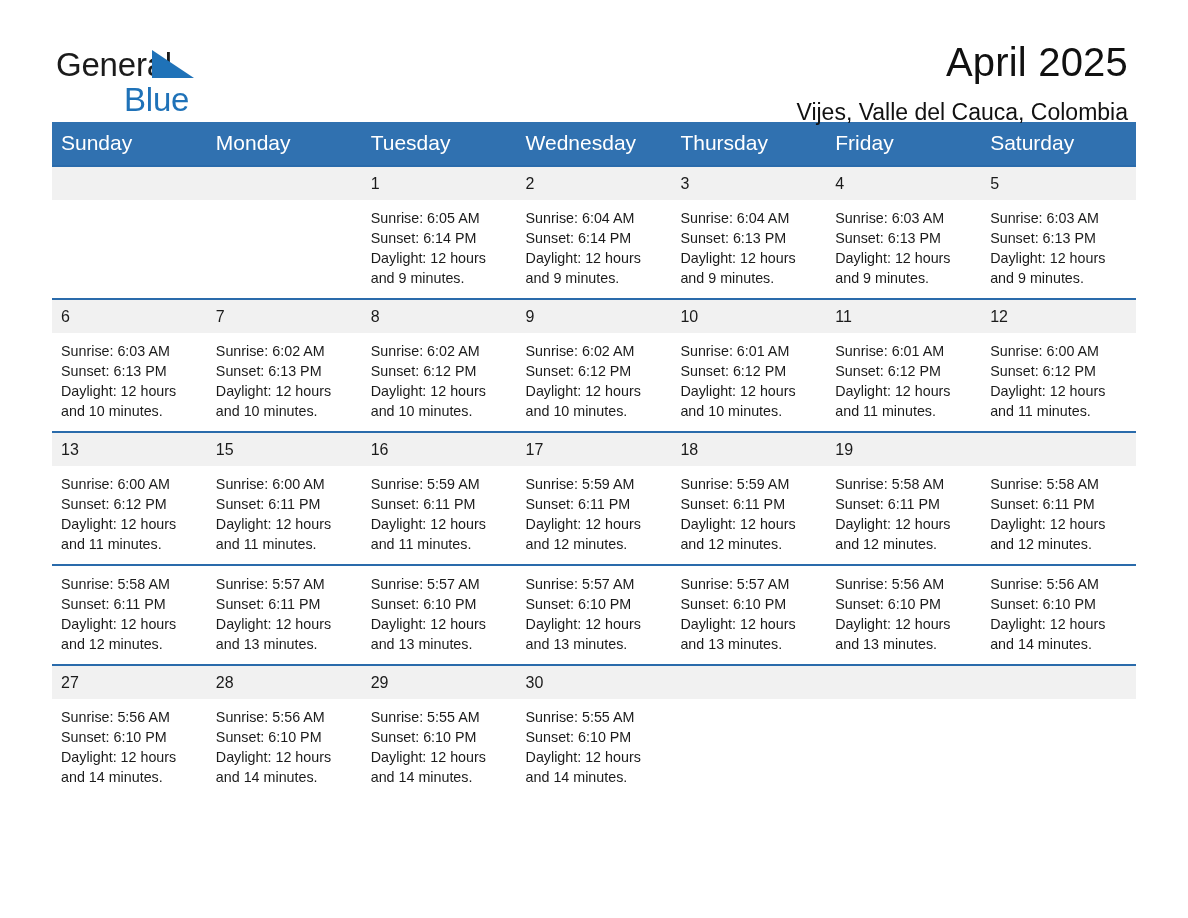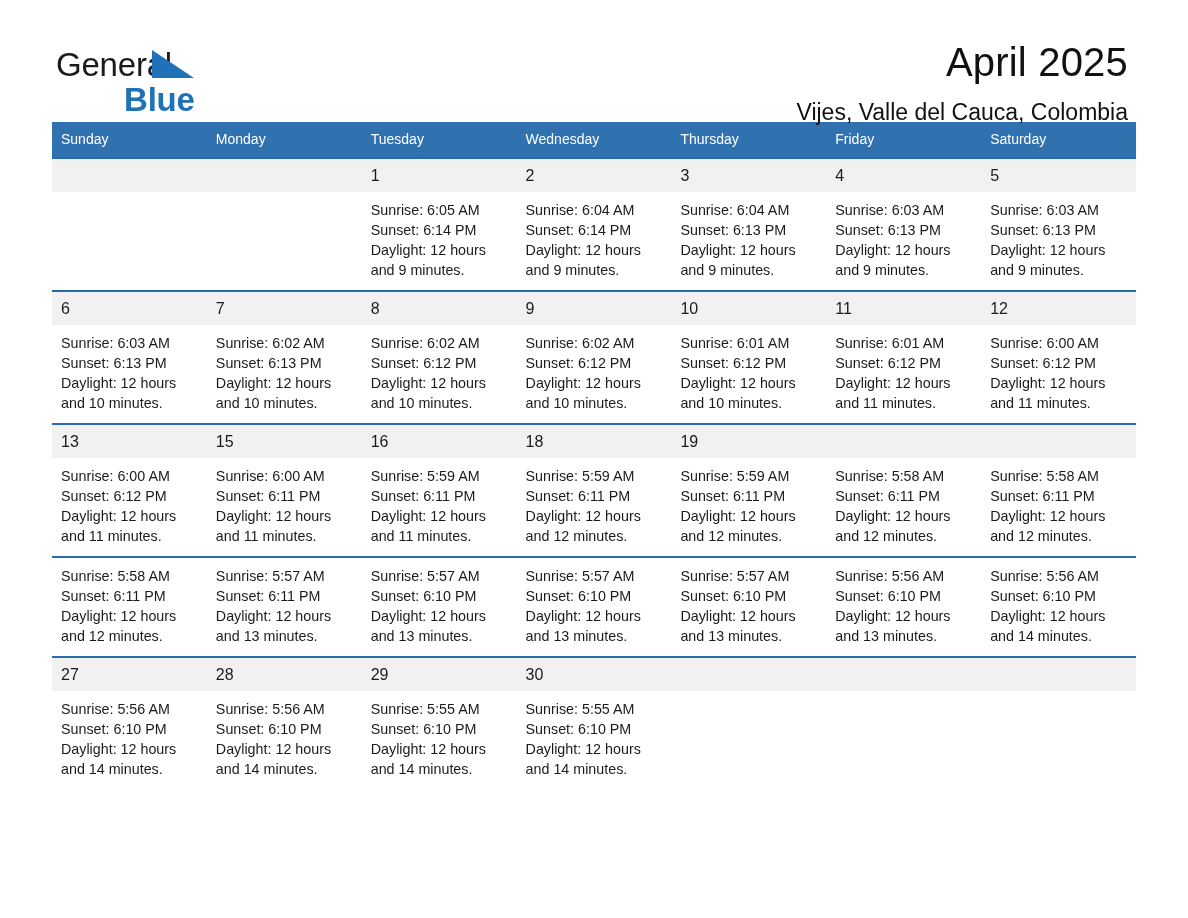--- a/index.html
+++ b/index.html
@@ -52,21 +52,21 @@
     height: 0;
     border-left: 42px solid #1f72b8;
     border-top: 28px solid transparent;
   }
   .brand-row2 {
     display: block;
     margin-top: 2px;
     margin-left: 68px;
     font-size: 33px;
     color: #1f72b8;
-    font-weight: 700;
+    font-weight: 400;
     letter-spacing: -0.2px;
   }
   .title-block {
     position: absolute;
     right: 8px;
     top: 40px;
     text-align: right;
   }
   .cal-title {
     font-size: 40px;
@@ -89,21 +89,21 @@
     margin-top: 12px;
     width: 1084px;
   }
   .weekday-header {
     display: grid;
     grid-template-columns: repeat(7, 1fr);
     background: #3071b0;
   }
   .weekday-cell {
     color: #ffffff;
-    font-size: 14px;
+    font-size: 21px;
     padding: 9px 0 10px 9px;
     box-sizing: border-box;
   }
   .week-row {
     border-top: 2px solid #2a6bab;
   }
   .week-dates {
     display: grid;
     grid-template-columns: repeat(7, 1fr);
     background: #f1f1f1;
@@ -262,20 +262,21 @@
           <div class="day-line">and 11 minutes.</div>
         </div>
       </div>
     </div>
 
     <div class="week-row">
       <div class="week-dates">
         <div class="date-num">13</div>
         <div class="date-num">15</div>
         <div class="date-num">16</div>
+        <div class="date-num">17</div>
         <div class="date-num">18</div>
         <div class="date-num">19</div>
       </div>
       <div class="week-body">
         <div class="day-cell">
           <div class="day-line">Sunrise: 6:00 AM</div>
           <div class="day-line">Sunset: 6:12 PM</div>
           <div class="day-line">Daylight: 12 hours</div>
           <div class="day-line">and 11 minutes.</div>
         </div>

